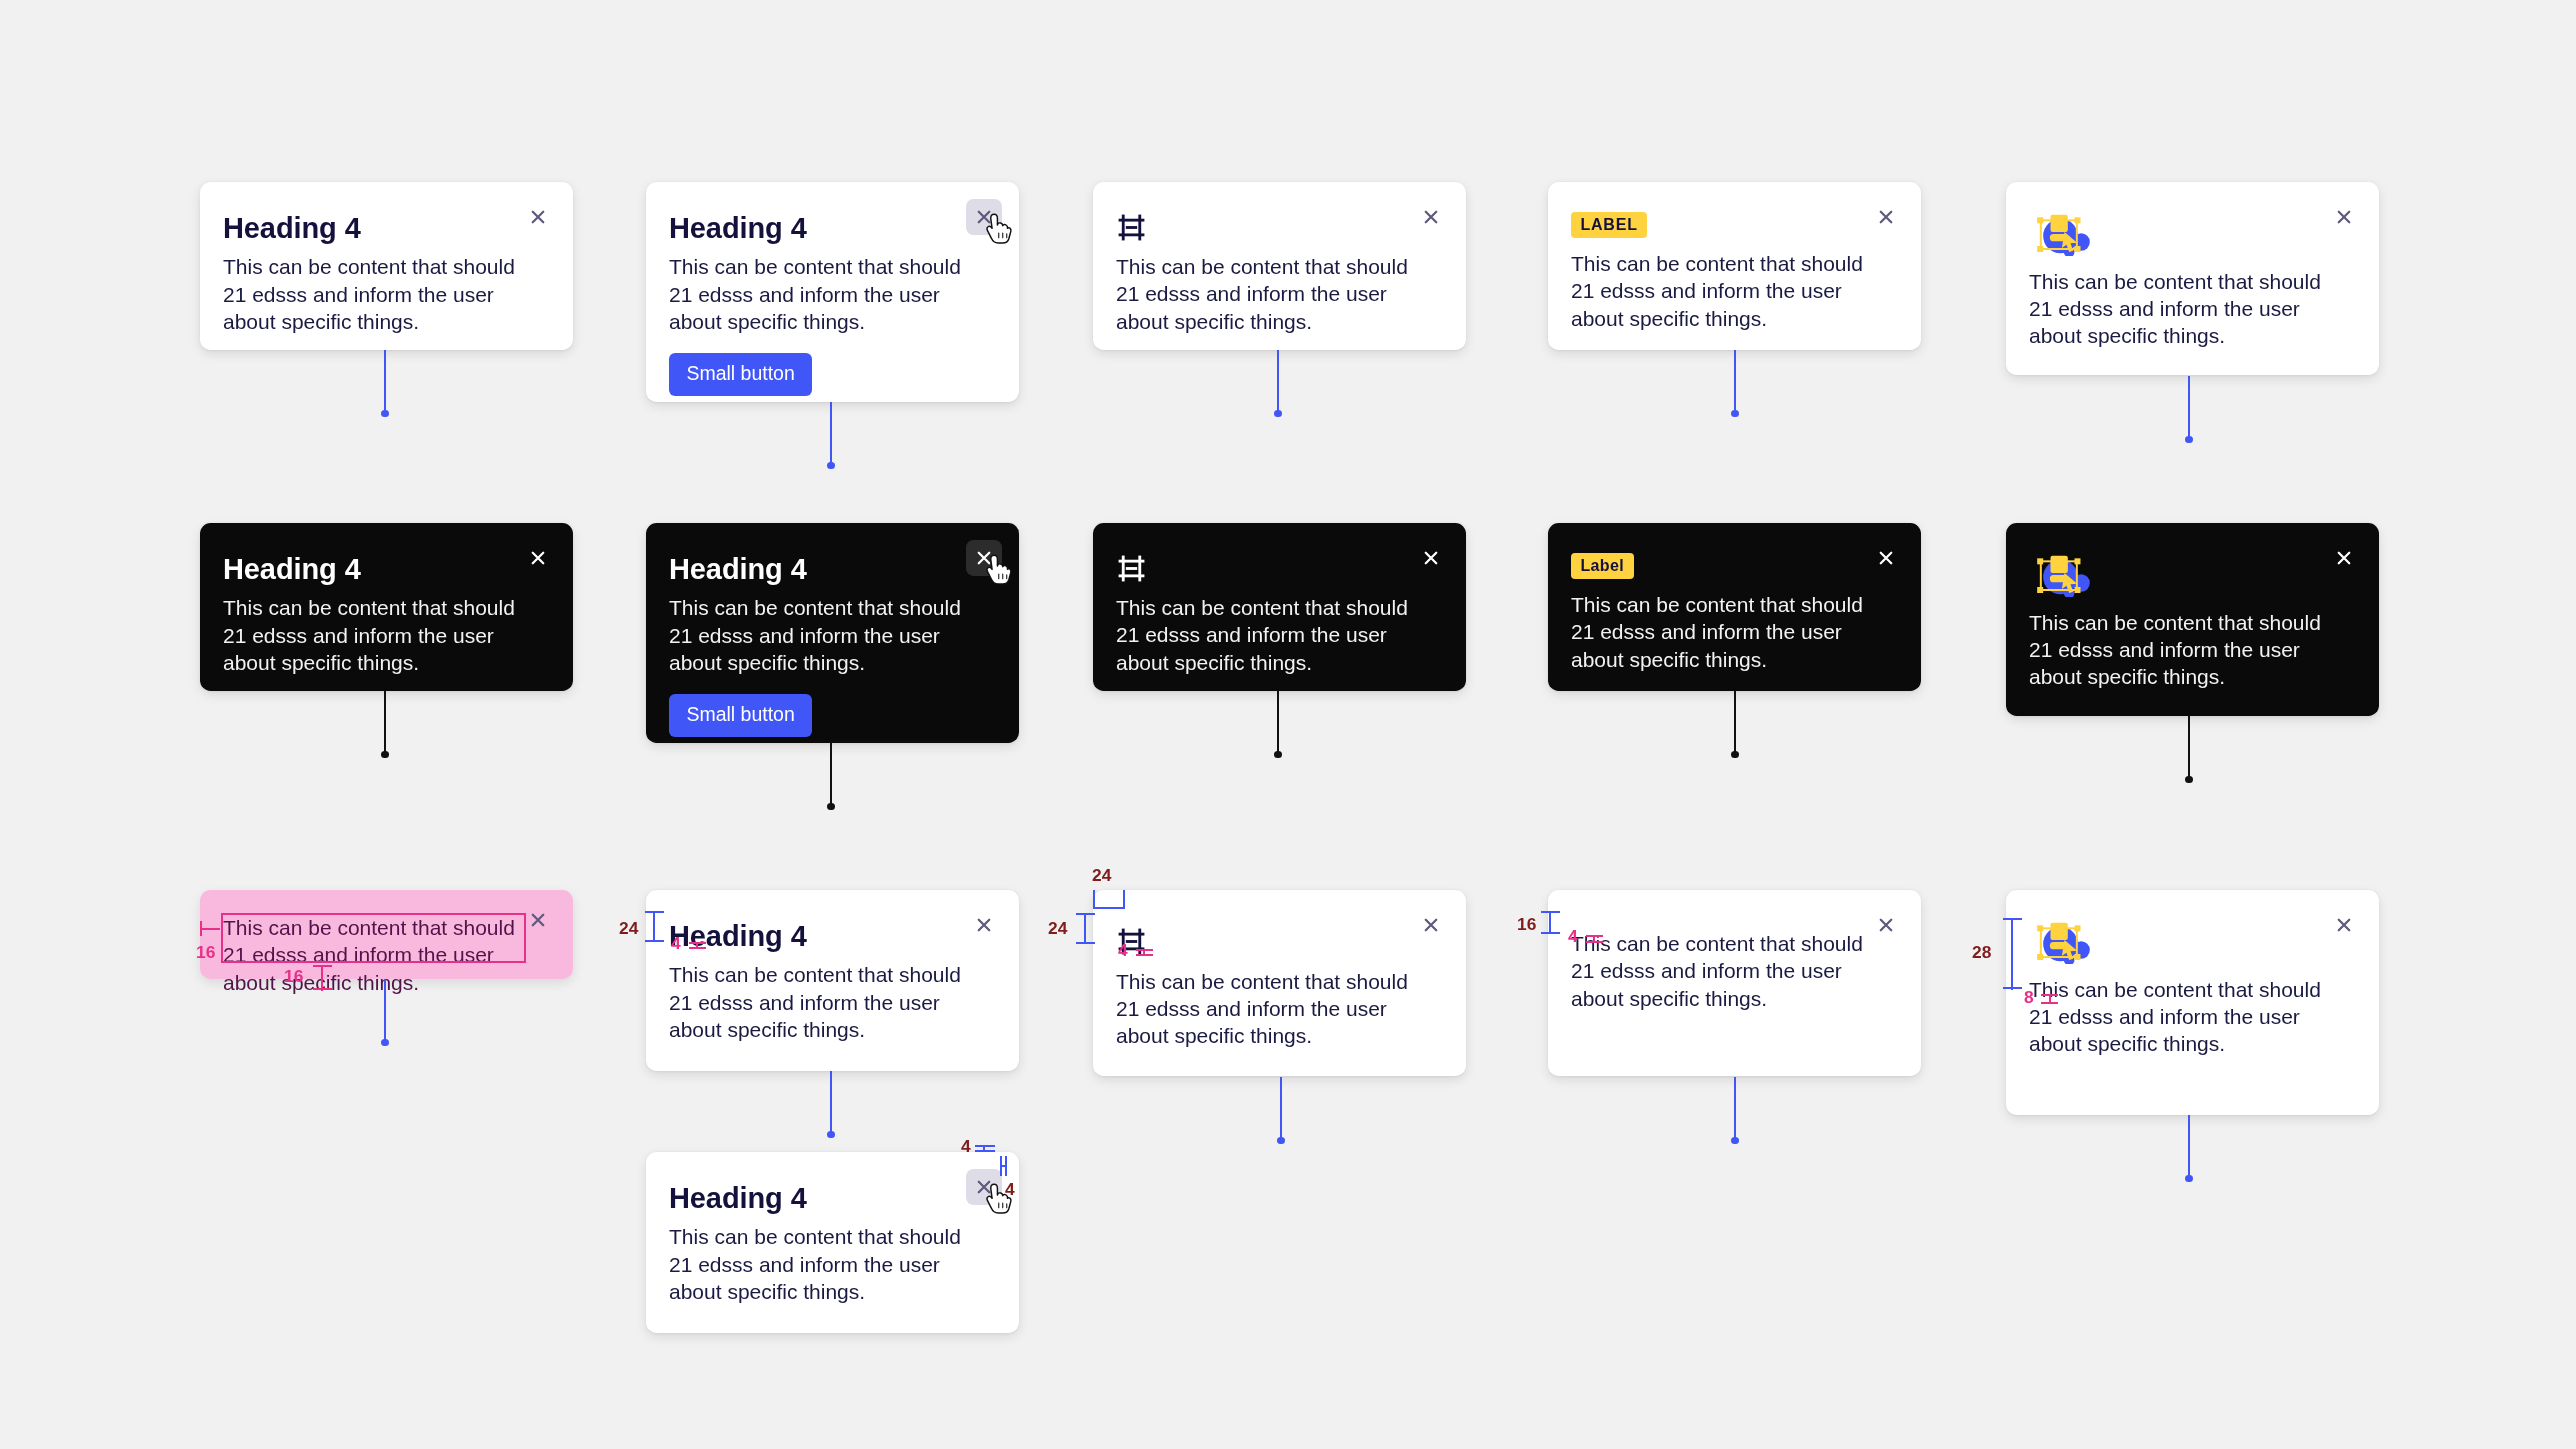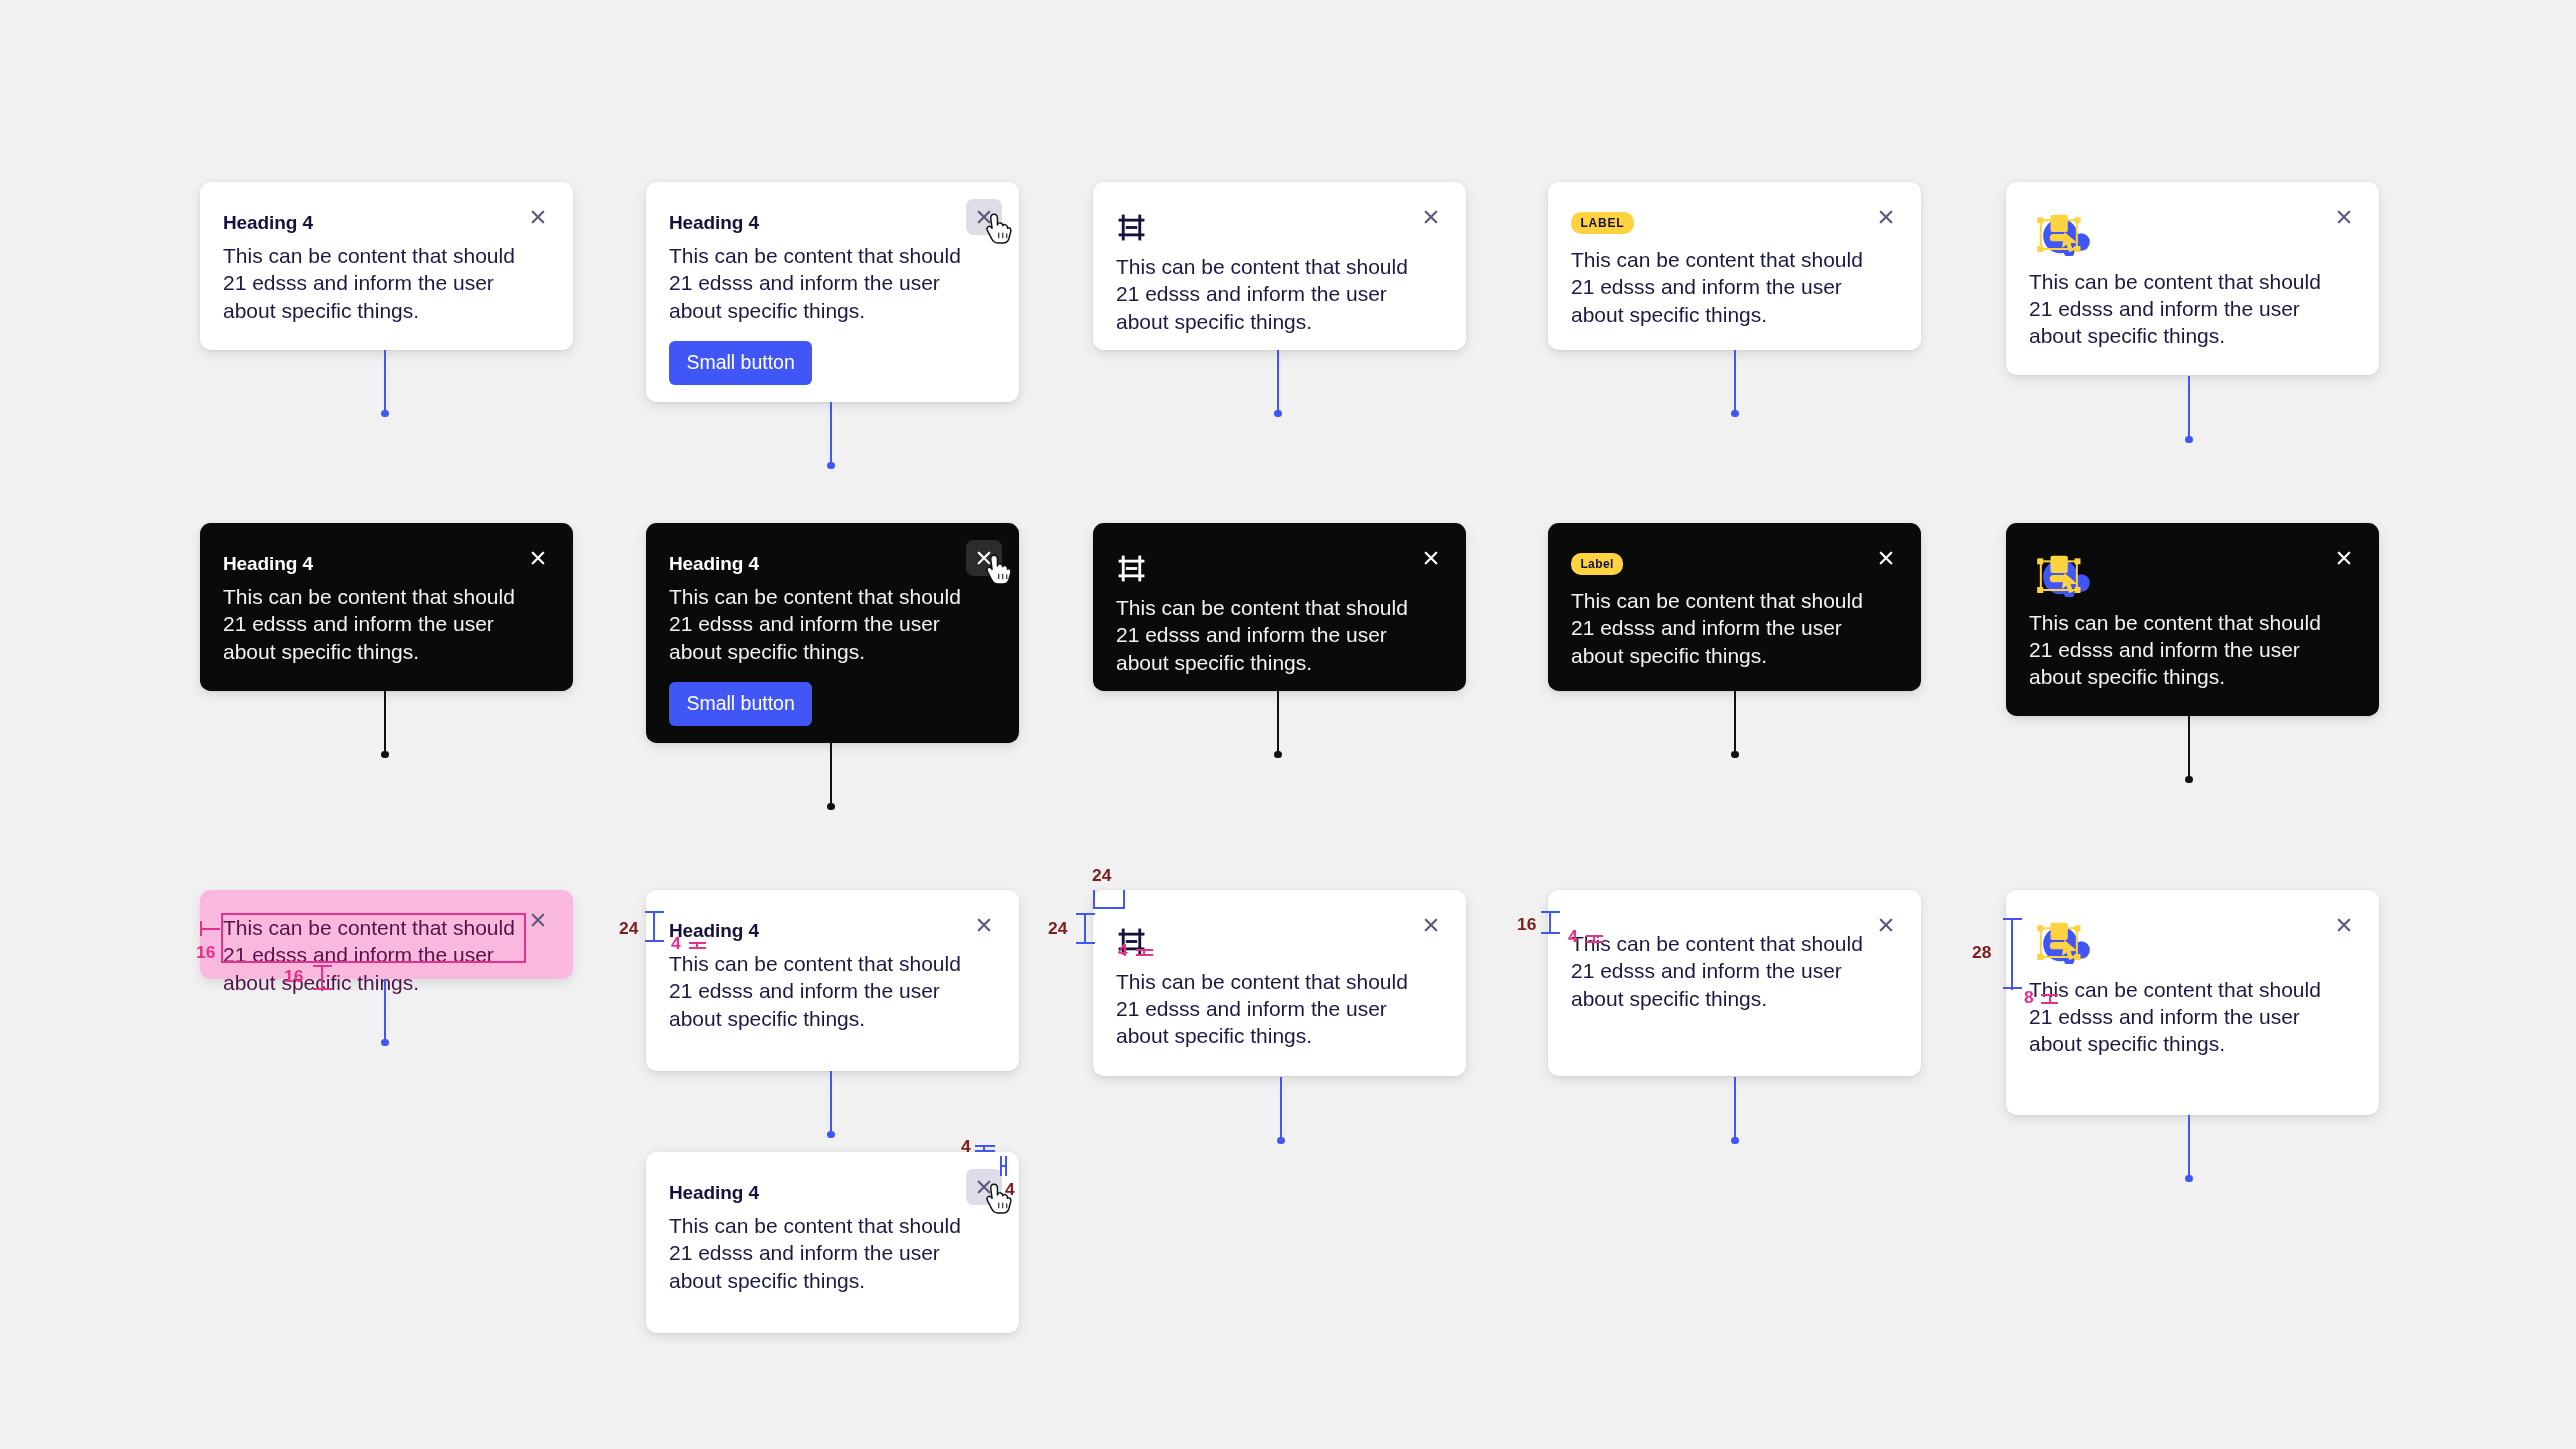--- a/index.html
+++ b/index.html
@@ -16,21 +16,21 @@
     position: absolute;
     border-radius: 10.7px;
     box-shadow: 0 4px 12px rgba(0,0,0,.10), 0 0.7px 2.7px rgba(0,0,0,.06);
     padding: 29.5px 32px 29.5px 23px;
   }
   .card.light { background: #ffffff; }
   .card.dark  { background: #0a0a0a; }
   .card.pinkfill { background: #f9b8dd; box-shadow: 0 4px 12px rgba(0,0,0,.10); }
 
   .heading {
-    font-size: 19px;
+    font-size: 29px;
     font-weight: bold;
     letter-spacing: -0.1px;
     line-height: 1.12;
     margin-bottom: 9.4px;
   }
   .light .heading, .pinkfill .heading { color: #14123d; }
   .dark .heading { color: #ffffff; }
 
   .body {
     font-size: 21px;
@@ -70,24 +70,24 @@
     padding: 9.4px 17.4px 10.7px 17.4px;
     cursor: pointer;
     font-family: "Liberation Sans", sans-serif;
   }
 
   
   .badge {
     display: inline-block;
     background: #ffd23f;
     color: #14123d;
-    font-size: 12px;
+    font-size: 16px;
     font-weight: bold;
     letter-spacing: 0.4px;
-    border-radius: 10px;
+    border-radius: 4px;
     padding: 4px 9.4px 4.7px 9.4px;
     margin-bottom: 12px;
   }
   .badge.caps { letter-spacing: 0.8px; }
 
   
   .frameicon { margin-bottom: 10.7px; width: 31px; height: 31px; display:block; }
   .light .frameicon rect, .light .frameicon line { }
 
   

